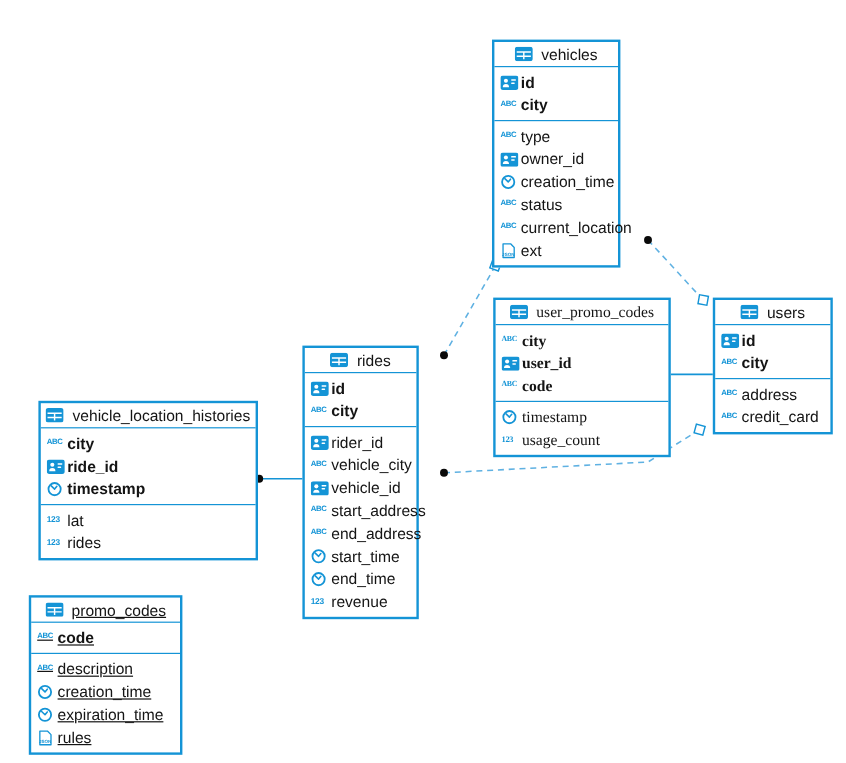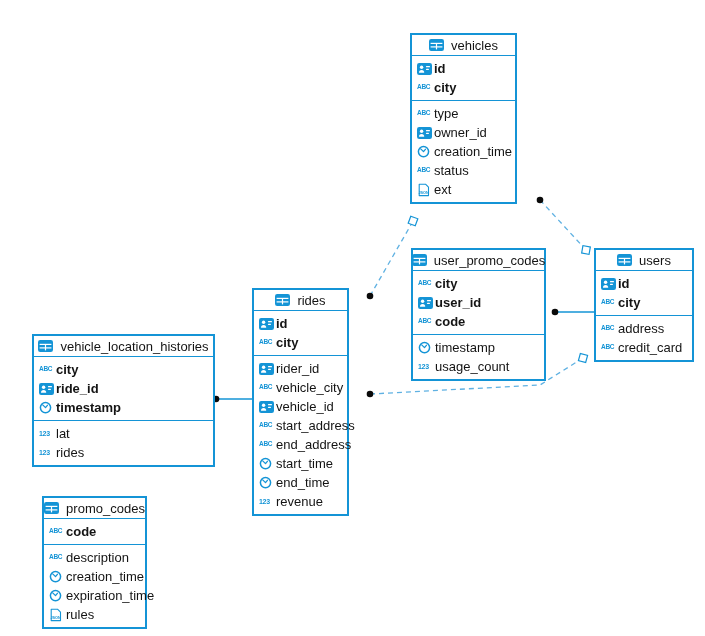--- a/index.html
+++ b/index.html
@@ -118,30 +118,36 @@
             <span class="col-label">creation_time</span>
           </div>
           <div class="col-row">
             <span class="icon-box">
               <span class="txticon">ABC</span>
             </span>
             <span class="col-label">status</span>
           </div>
           <div class="col-row">
             <span class="icon-box">
+              <span class="txticon">ABC</span>
+            </span>
+            <span class="col-label">current_location</span>
+          </div>
+          <div class="col-row">
+            <span class="icon-box">
               <svg width="13" height="14" viewBox="0 0 13 14">
                 <path d="M2.2 1.2 h6.3 l3.0 3.0 V12.6 H2.2 Z" fill="#fff" stroke="#1494d6" stroke-width="1.1" stroke-linejoin="round"></path>
                 <text x="6.6" y="11.2" font-size="3.8" font-weight="700" text-anchor="middle" fill="#1494d6" font-family="Liberation Sans, sans-serif">JSON</text>
               </svg>
             </span>
             <span class="col-label">ext</span>
           </div>
         </div>
       </div>
-      <div class="tbl" style="left: 411px; top: 248px; width: 135px;">
+      <div class="tbl" style="left: 411px; top: 248px; width: 148px; font-family: Liberation Serif, serif;">
         <div class="tbl-header">
           <span class="icon-box">
             <svg width="15" height="12" viewBox="0 0 15 12">
               <rect x="0" y="0" width="15" height="12" rx="2.2" fill="#1494d6"></rect>
               <line x1="1.6" y1="4.4" x2="13.4" y2="4.4" stroke="#fff" stroke-width="1.2"></line>
               <line x1="1.6" y1="7.9" x2="13.4" y2="7.9" stroke="#fff" stroke-width="1.2"></line>
               <line x1="7.5" y1="4.4" x2="7.5" y2="10.4" stroke="#fff" stroke-width="1.2"></line>
             </svg>
           </span>
           <span>user_promo_codes</span>
@@ -387,21 +393,21 @@
             <span class="col-label">lat</span>
           </div>
           <div class="col-row">
             <span class="icon-box">
               <span class="numicon">123</span>
             </span>
             <span class="col-label">rides</span>
           </div>
         </div>
       </div>
-      <div class="tbl" style="left: 42px; top: 496px; width: 105px;">
+      <div class="tbl" style="left: 24px; top: 496px; width: 128px; text-decoration: underline;">
         <div class="tbl-header">
           <span class="icon-box">
             <svg width="15" height="12" viewBox="0 0 15 12">
               <rect x="0" y="0" width="15" height="12" rx="2.2" fill="#1494d6"></rect>
               <line x1="1.6" y1="4.4" x2="13.4" y2="4.4" stroke="#fff" stroke-width="1.2"></line>
               <line x1="1.6" y1="7.9" x2="13.4" y2="7.9" stroke="#fff" stroke-width="1.2"></line>
               <line x1="7.5" y1="4.4" x2="7.5" y2="10.4" stroke="#fff" stroke-width="1.2"></line>
             </svg>
           </span>
           <span>promo_codes</span>

